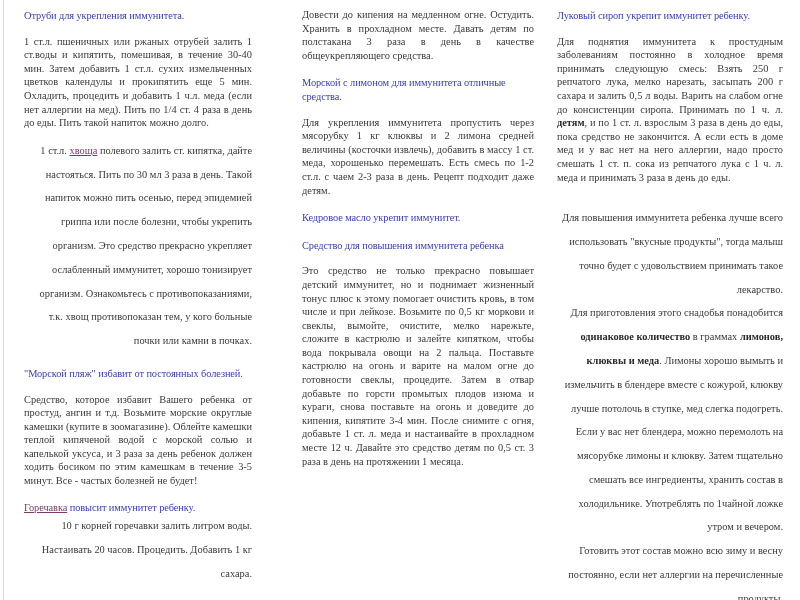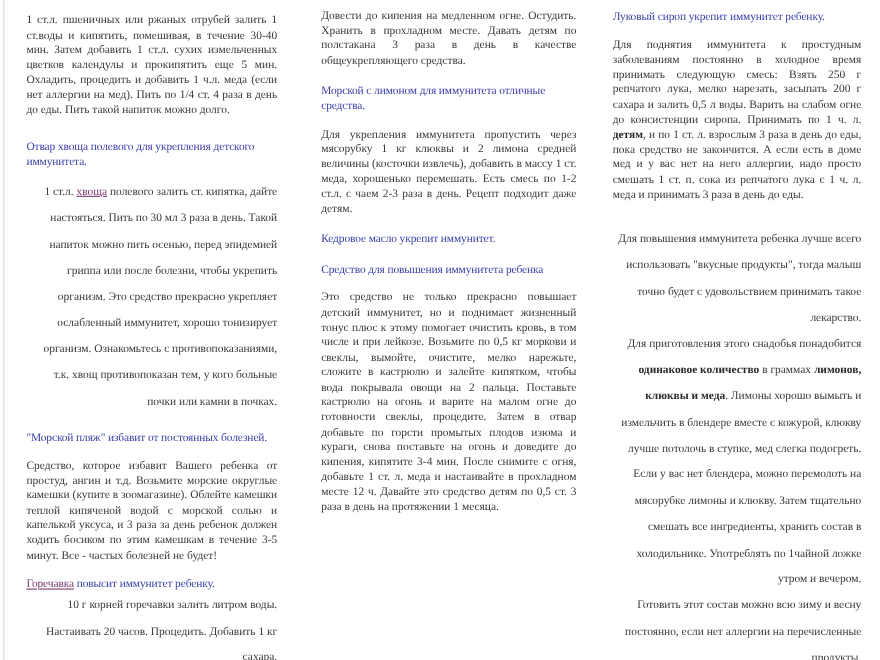--- a/index.html
+++ b/index.html
@@ -13,21 +13,21 @@
     .page-edge {
       position: absolute; left: 3px; top: 0; bottom: 0; width: 1px;
       background: #d9d9d9;
     }
     .col {
       position: absolute; top: 0;
       font-size: 10.4px;
       line-height: 13.6px;
     }
     .col-1 { left: 24px; width: 228px; }
-    .col-2 { left: 292px; width: 232px; }
+    .col-2 { left: 302px; width: 232px; }
     .col-3 { left: 557px; width: 226px; }
     p { margin: 0; text-align: justify; }
     .h {
       color: #3b3fa8;
       text-align: left;
       letter-spacing: -0.1px;
     }
     .h-bold {
       color: #3a6ea0;
       font-weight: bold;
@@ -40,23 +40,23 @@
       text-decoration: underline;
     }
     b { font-weight: bold; color: #2a2a2a; }
   </style>
 </head>
 <body>
 
 <div class="page-edge"></div>
 
 <div class="col col-1">
+  <p class="h" style="margin-top:9px;">Отруби для укрепления иммунитета.</p>
   <p style="margin-top:12px;">1 ст.л. пшеничных или ржаных отрубей залить 1 ст.воды и кипятить, помешивая, в течение 30-40 мин. Затем добавить 1 ст.л. сухих измельченных цветков календулы и прокипятить еще 5 мин. Охладить, процедить и добавить 1 ч.л. меда (если нет аллергии на мед). Пить по 1/4 ст. 4 раза в день до еды. Пить такой напиток можно долго.</p>
 
-  <p class="h" style="margin-top:20px;">Отвар хвоща полевого для укрепления детского иммунитета.</p>
   <p class="loose" style="margin-top:9px;"><span>1 ст.л. </span><span class="link">хвоща</span><span> полевого залить ст. кипятка, дайте настояться. Пить по 30 мл 3 раза в день. Такой напиток можно пить осенью, перед эпидемией гриппа или после болезни, чтобы укрепить организм. Это средство прекрасно укрепляет ослабленный иммунитет, хорошо тонизирует организм. Ознакомьтесь с противопоказаниями, т.к. хвощ противопоказан тем, у кого больные почки или камни в почках.</span></p>
 
   <p class="h" style="margin-top:14px;">"Морской пляж" избавит от постоянных болезней.</p>
   <p style="margin-top:12px;">Средство, которое избавит Вашего ребенка от простуд, ангин и т.д. Возьмите морские округлые камешки (купите в зоомагазине). Облейте камешки теплой кипяченой водой с морской солью и капелькой уксуса, и 3 раза за день ребенок должен ходить босиком по этим камешкам в течение 3-5 минут. Все - частых болезней не будет!</p>
 
   <p class="h" style="margin-top:13px;"><span class="link">Горечавка</span><span> повысит иммунитет ребенку.</span></p>
   <p class="loose" style="margin-top:0px;">10 г корней горечавки залить литром воды. Настаивать 20 часов. Процедить. Добавить 1 кг сахара.</p>
 </div>
 
 <div class="col col-2">

